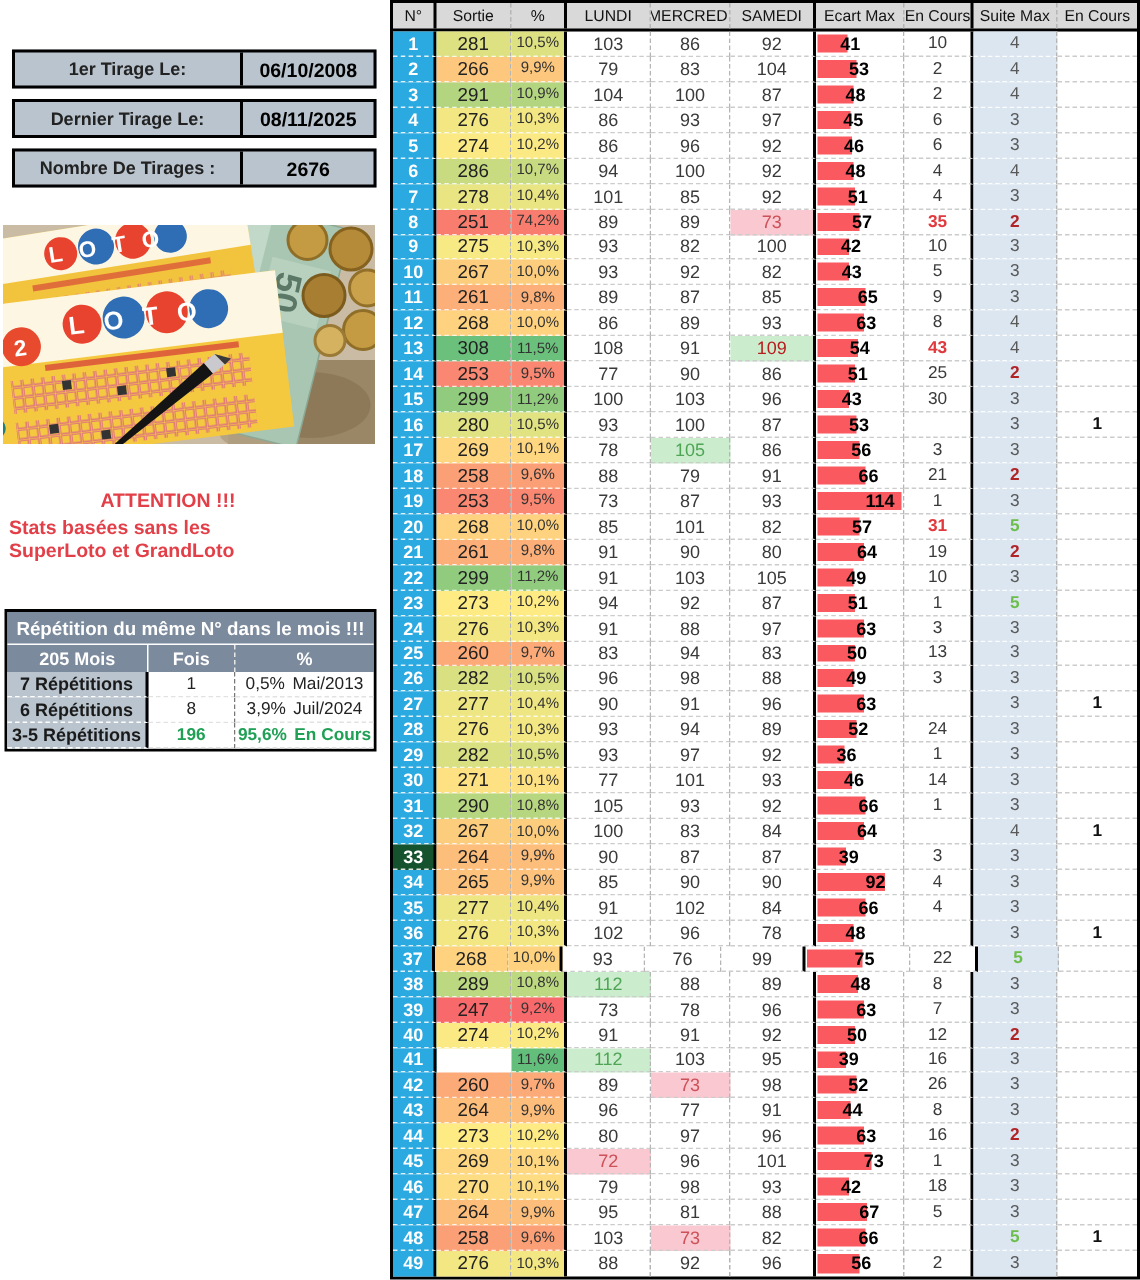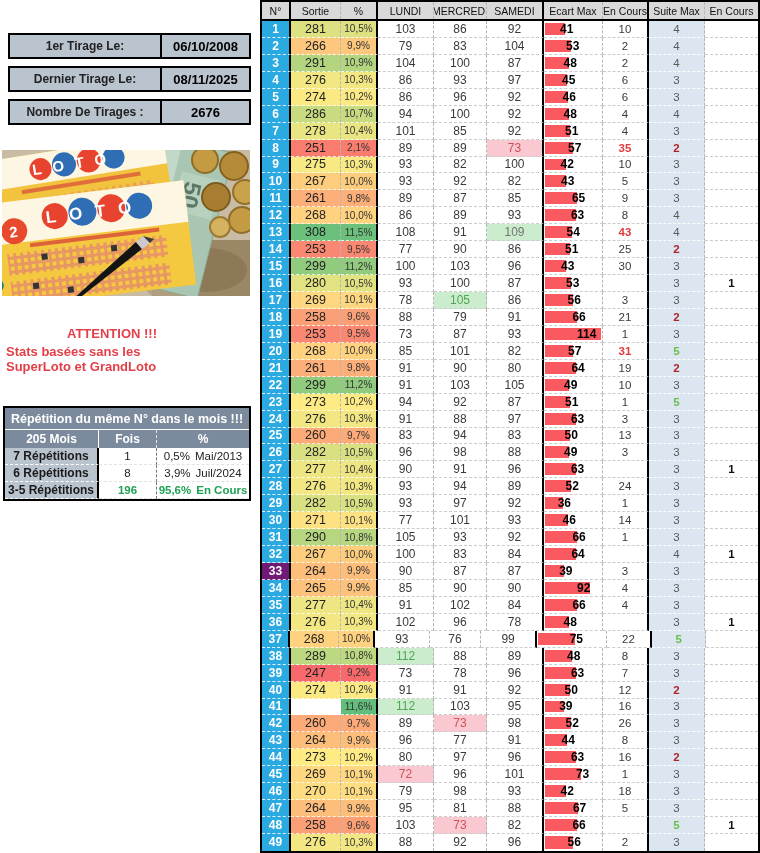--- a/index.html
+++ b/index.html
@@ -303,21 +303,21 @@
           <div class="ebar" style="width: 25.1px; background: rgb(249, 89, 95);"></div>
           <span class="ebar-label" style="left: 21.1px;">51</span>
         </div>
         <div class="cell enc b-thick" style="width: 46px;">4</div>
         <div class="cell suite b-dash" style="width: 56px; background: rgb(220, 230, 241);">3</div>
         <div class="cell lastc" style="width: 53px;"></div>
       </div>
       <div class="trow">
         <div class="cell ncell b-thick" style="width: 29px; background: rgb(43, 169, 225);">8</div>
         <div class="cell sortie b-dash" style="width: 50px; background: rgb(249, 125, 111);">251</div>
-        <div class="cell pct b-thick" style="width: 37px; background: rgb(249, 125, 111);">2,1%</div>
+        <div class="cell pct b-thick" style="width: 37px; background: rgb(249, 125, 111);">74,2%</div>
         <div class="cell b-dash" style="width: 56px;">89</div>
         <div class="cell b-dash" style="width: 53px;">89</div>
         <div class="cell b-thick" style="width: 57px; background: rgb(250, 200, 208); color: rgb(204, 81, 89);">73</div>
         <div class="cell ecart b-dash" style="width: 59px;">
           <div class="ebar" style="width: 28px; background: rgb(249, 89, 95);"></div>
           <span class="ebar-label" style="left: 24px;">57</span>
         </div>
         <div class="cell enc b-thick red" style="width: 46px; color: rgb(224, 57, 62);">35</div>
         <div class="cell suite b-dash s2" style="width: 56px; background: rgb(220, 230, 241); color: rgb(176, 36, 40);">2</div>
         <div class="cell lastc" style="width: 53px;"></div>
@@ -381,21 +381,21 @@
         <div class="cell enc b-thick" style="width: 46px;">8</div>
         <div class="cell suite b-dash" style="width: 56px; background: rgb(220, 230, 241);">4</div>
         <div class="cell lastc" style="width: 53px;"></div>
       </div>
       <div class="trow">
         <div class="cell ncell b-thick" style="width: 29px; background: rgb(43, 169, 225);">13</div>
         <div class="cell sortie b-dash" style="width: 50px; background: rgb(107, 192, 123);">308</div>
         <div class="cell pct b-thick" style="width: 37px; background: rgb(107, 192, 123);">11,5%</div>
         <div class="cell b-dash" style="width: 56px;">108</div>
         <div class="cell b-dash" style="width: 53px;">91</div>
-        <div class="cell b-thick" style="width: 57px; background: rgb(203, 237, 206); color: #737373;">109</div>
+        <div class="cell b-thick" style="width: 57px; background: rgb(203, 237, 206); color: #b91c1c;">109</div>
         <div class="cell ecart b-dash" style="width: 59px;">
           <div class="ebar" style="width: 26.5px; background: rgb(249, 89, 95);"></div>
           <span class="ebar-label" style="left: 22.5px;">54</span>
         </div>
         <div class="cell enc b-thick red" style="width: 46px; color: rgb(224, 57, 62);">43</div>
         <div class="cell suite b-dash" style="width: 56px; background: rgb(220, 230, 241);">4</div>
         <div class="cell lastc" style="width: 53px;"></div>
       </div>
       <div class="trow">
         <div class="cell ncell b-thick" style="width: 29px; background: rgb(43, 169, 225);">14</div>
@@ -676,21 +676,21 @@
         <div class="cell b-thick" style="width: 57px;">84</div>
         <div class="cell ecart b-dash" style="width: 59px;">
           <div class="ebar" style="width: 31.4px; background: rgb(249, 89, 95);"></div>
           <span class="ebar-label" style="left: 27.4px;">64</span>
         </div>
         <div class="cell enc b-thick" style="width: 46px;"></div>
         <div class="cell suite b-dash" style="width: 56px; background: rgb(220, 230, 241);">4</div>
         <div class="cell lastc" style="width: 53px;">1</div>
       </div>
       <div class="trow">
-        <div class="cell ncell b-thick" style="width: 29px; background: #701a75;">33</div>
+        <div class="cell ncell b-thick" style="width: 29px; background: #14532d;">33</div>
         <div class="cell sortie b-dash" style="width: 50px; background: rgb(253, 190, 123);">264</div>
         <div class="cell pct b-thick" style="width: 37px; background: rgb(253, 190, 123);">9,9%</div>
         <div class="cell b-dash" style="width: 56px;">90</div>
         <div class="cell b-dash" style="width: 53px;">87</div>
         <div class="cell b-thick" style="width: 57px;">87</div>
         <div class="cell ecart b-dash" style="width: 59px;">
           <div class="ebar" style="width: 19.2px; background: rgb(249, 89, 95);"></div>
           <span class="ebar-label" style="left: 15.2px;">39</span>
         </div>
         <div class="cell enc b-thick" style="width: 46px;">3</div>

